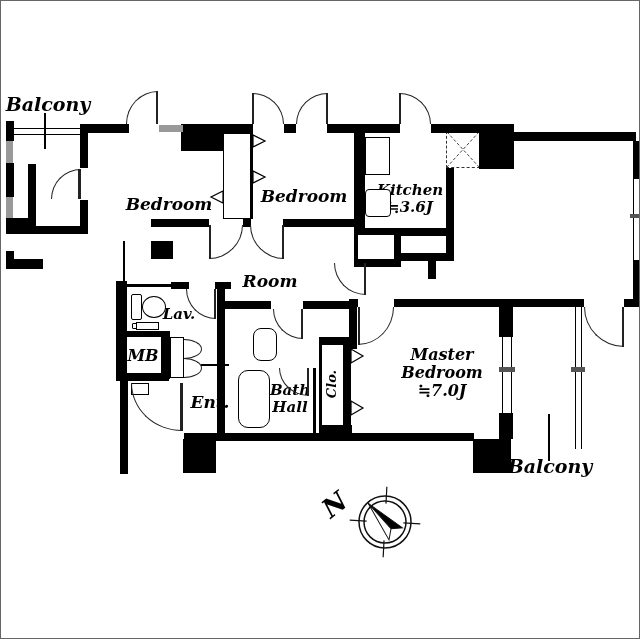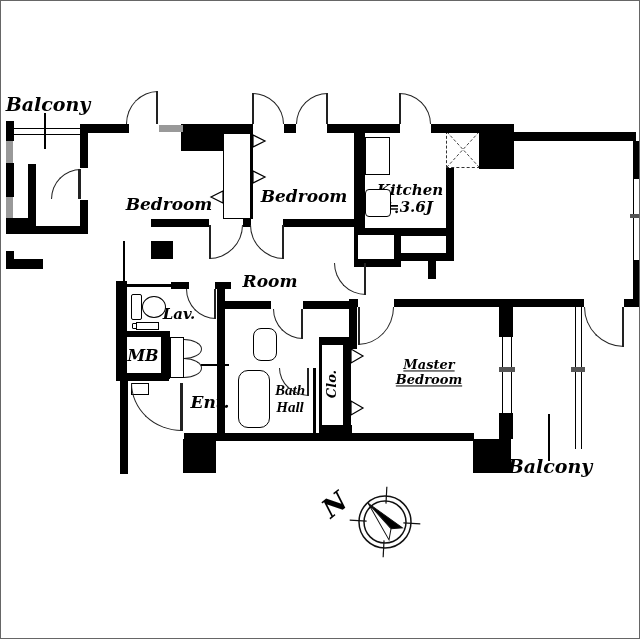--- a/index.html
+++ b/index.html
@@ -59,30 +59,31 @@
 
 
   <div class="lbl" style="left:269px;top:281px;font-size:17px;">Room</div>
 
   <div class="lbl" style="left:178px;top:313px;font-size:15px;">Lav.</div>
 
   <div class="lbl" style="left:142px;top:355px;font-size:16px;">MB</div>
 
   <div class="lbl" style="left:209px;top:402px;font-size:17px;">Ent.</div>
 
-  <div class="lbl" style="left:289px;top:398px;font-size:15px;font-family:Liberation Serif, serif;">
+  <div class="lbl" style="left:289px;top:398px;font-size:15px;">
     <div>Bath</div>
     <div>Hall</div>
   </div>
 
   <div class="lbl rot" style="left:331px;top:383px;font-size:13px;">Clo.</div>
 
-  <div class="lbl" style="left:428px;top:372px;font-size:13px;text-decoration:underline;">
+  <div class="lbl" style="left:441px;top:372px;font-size:16px;">
     <div>Master</div>
     <div>Bedroom</div>
+    <div>≒7.0J</div>
   </div>
 
   <div class="lbl" style="left:549px;top:466px;font-size:19px;">Balcony</div>
 
   <div class="lbl" style="left:334px;top:504px;font-size:26px;transform:translate(-50%,-50%) rotate(-38deg);">N</div>
 
   <div class="rbox" style="left:445px;top:130px;width:34px;height:37px;"></div>
 
   <div class="box" style="left:130px;top:293px;width:11px;height:26px;border-radius:2px;"></div>
   <div class="box ell" style="left:141px;top:295px;width:24px;height:22px;"></div>

